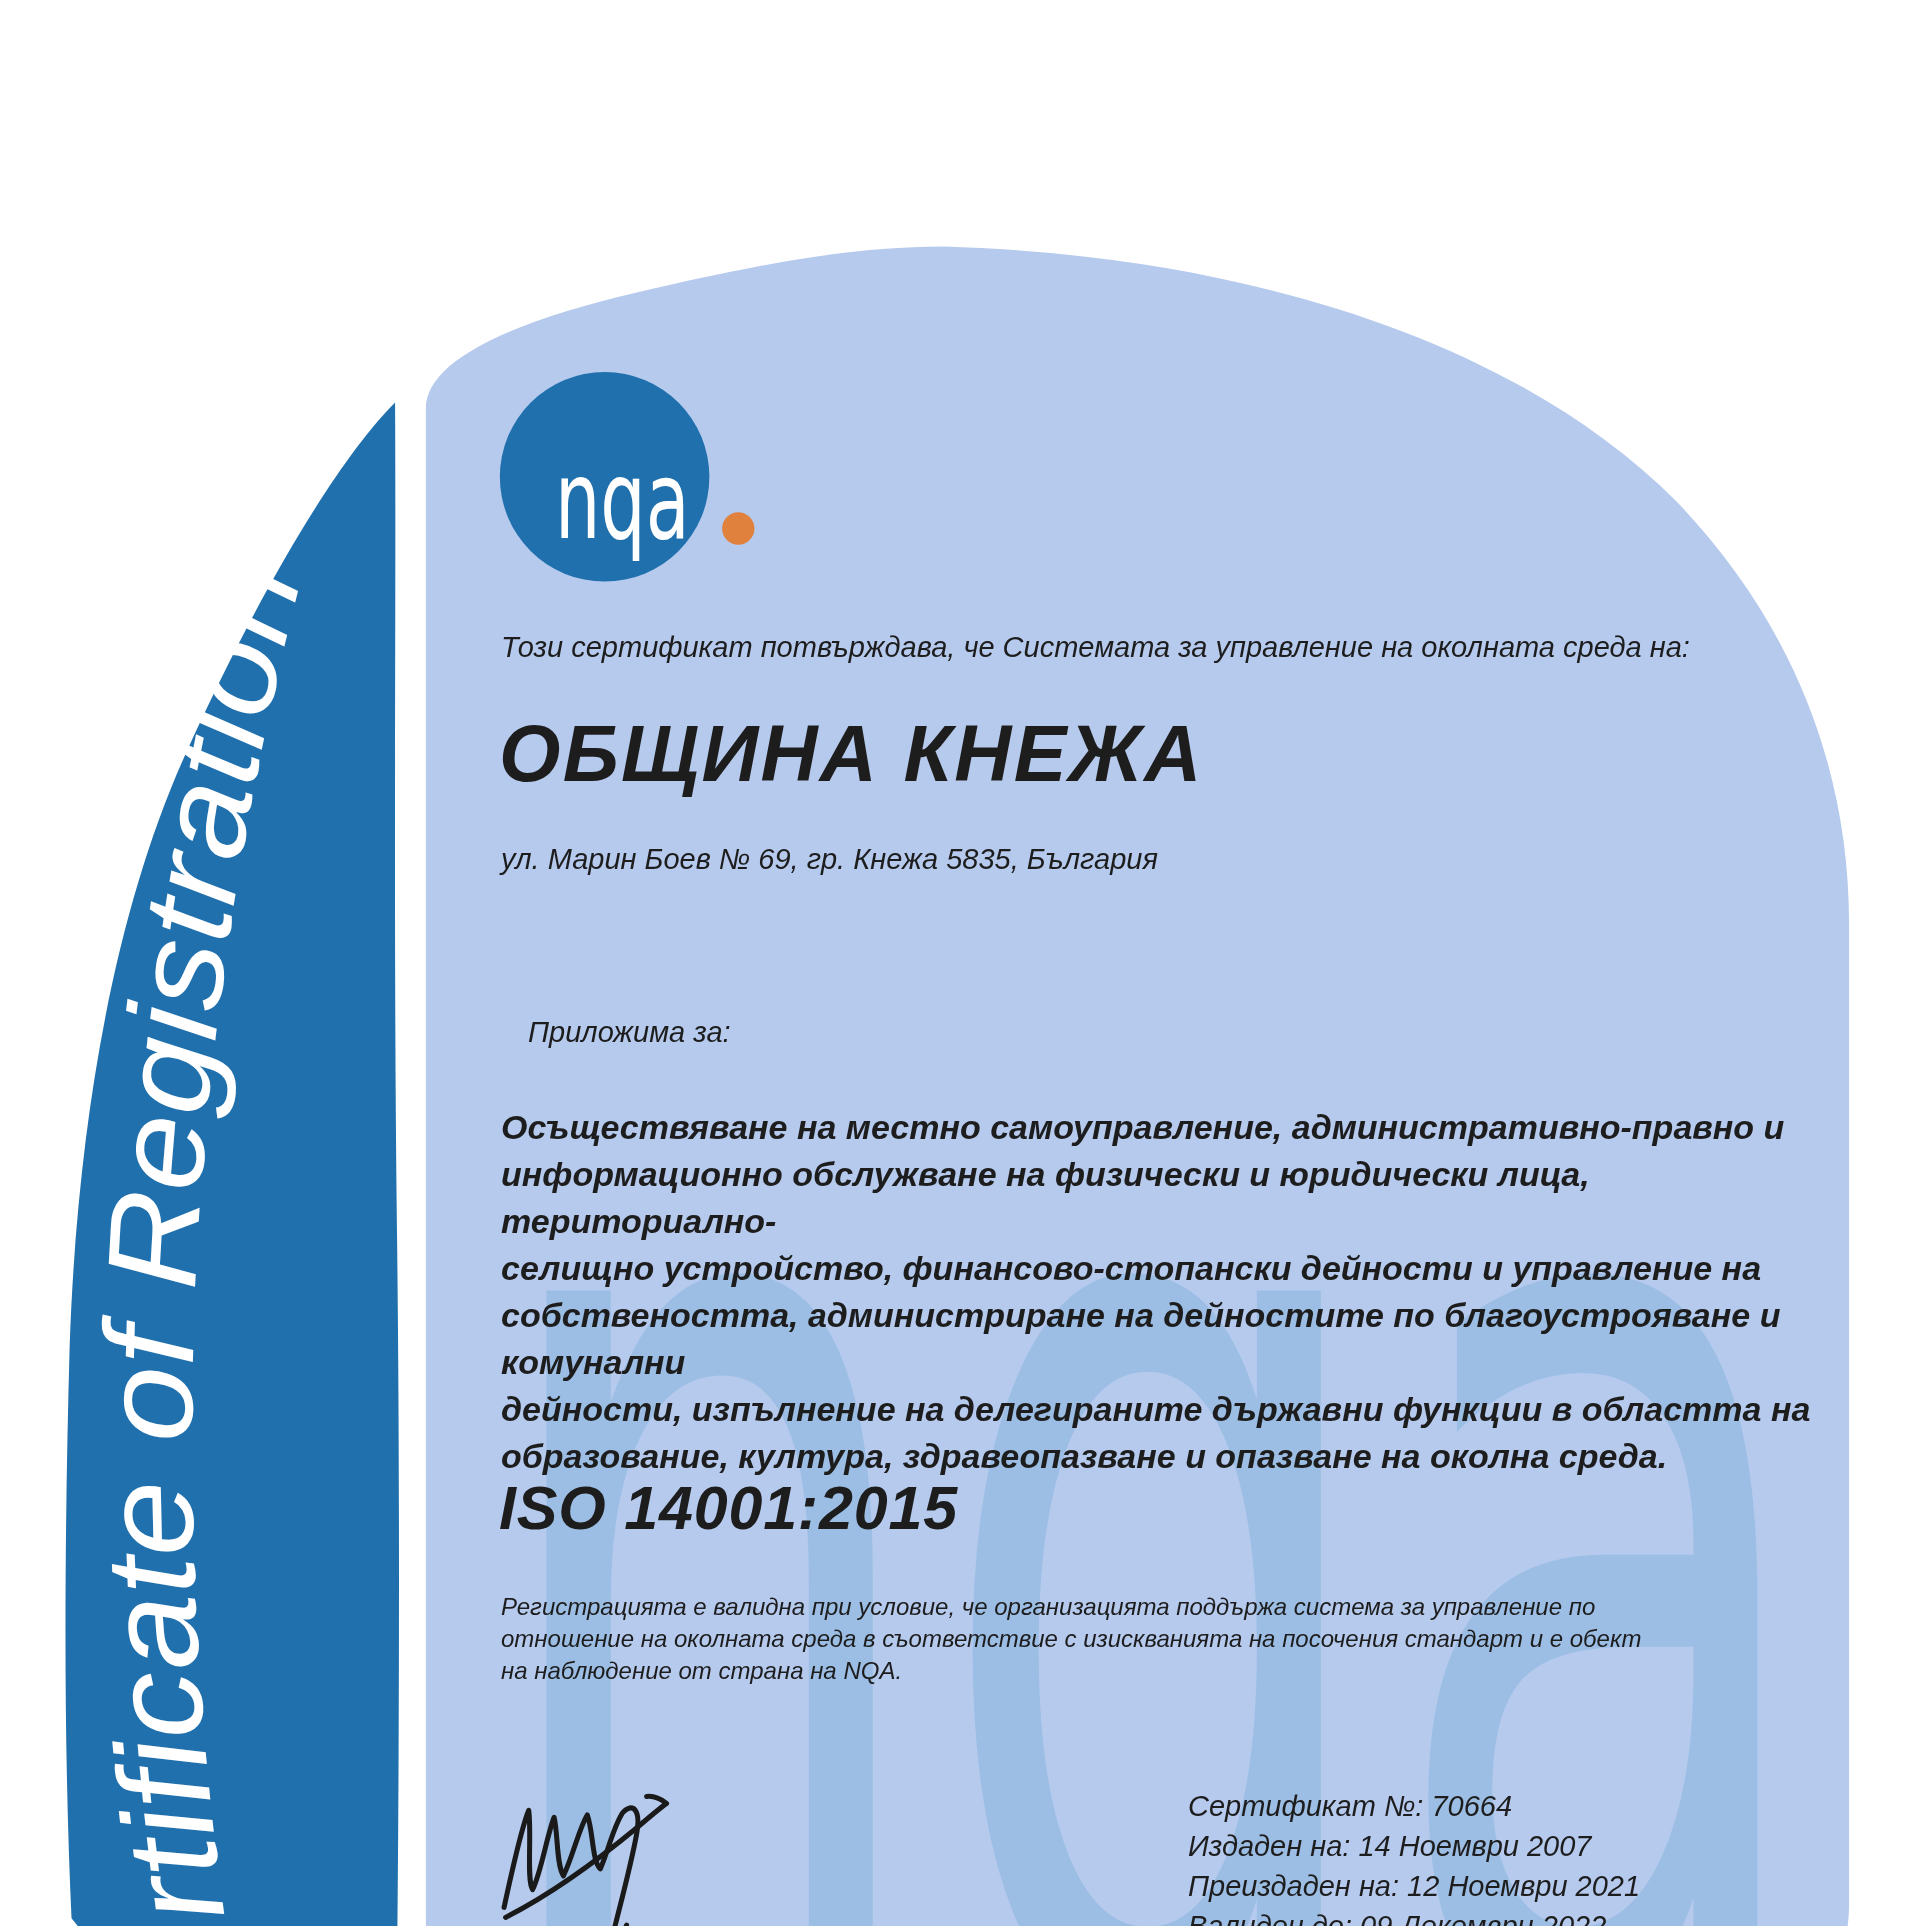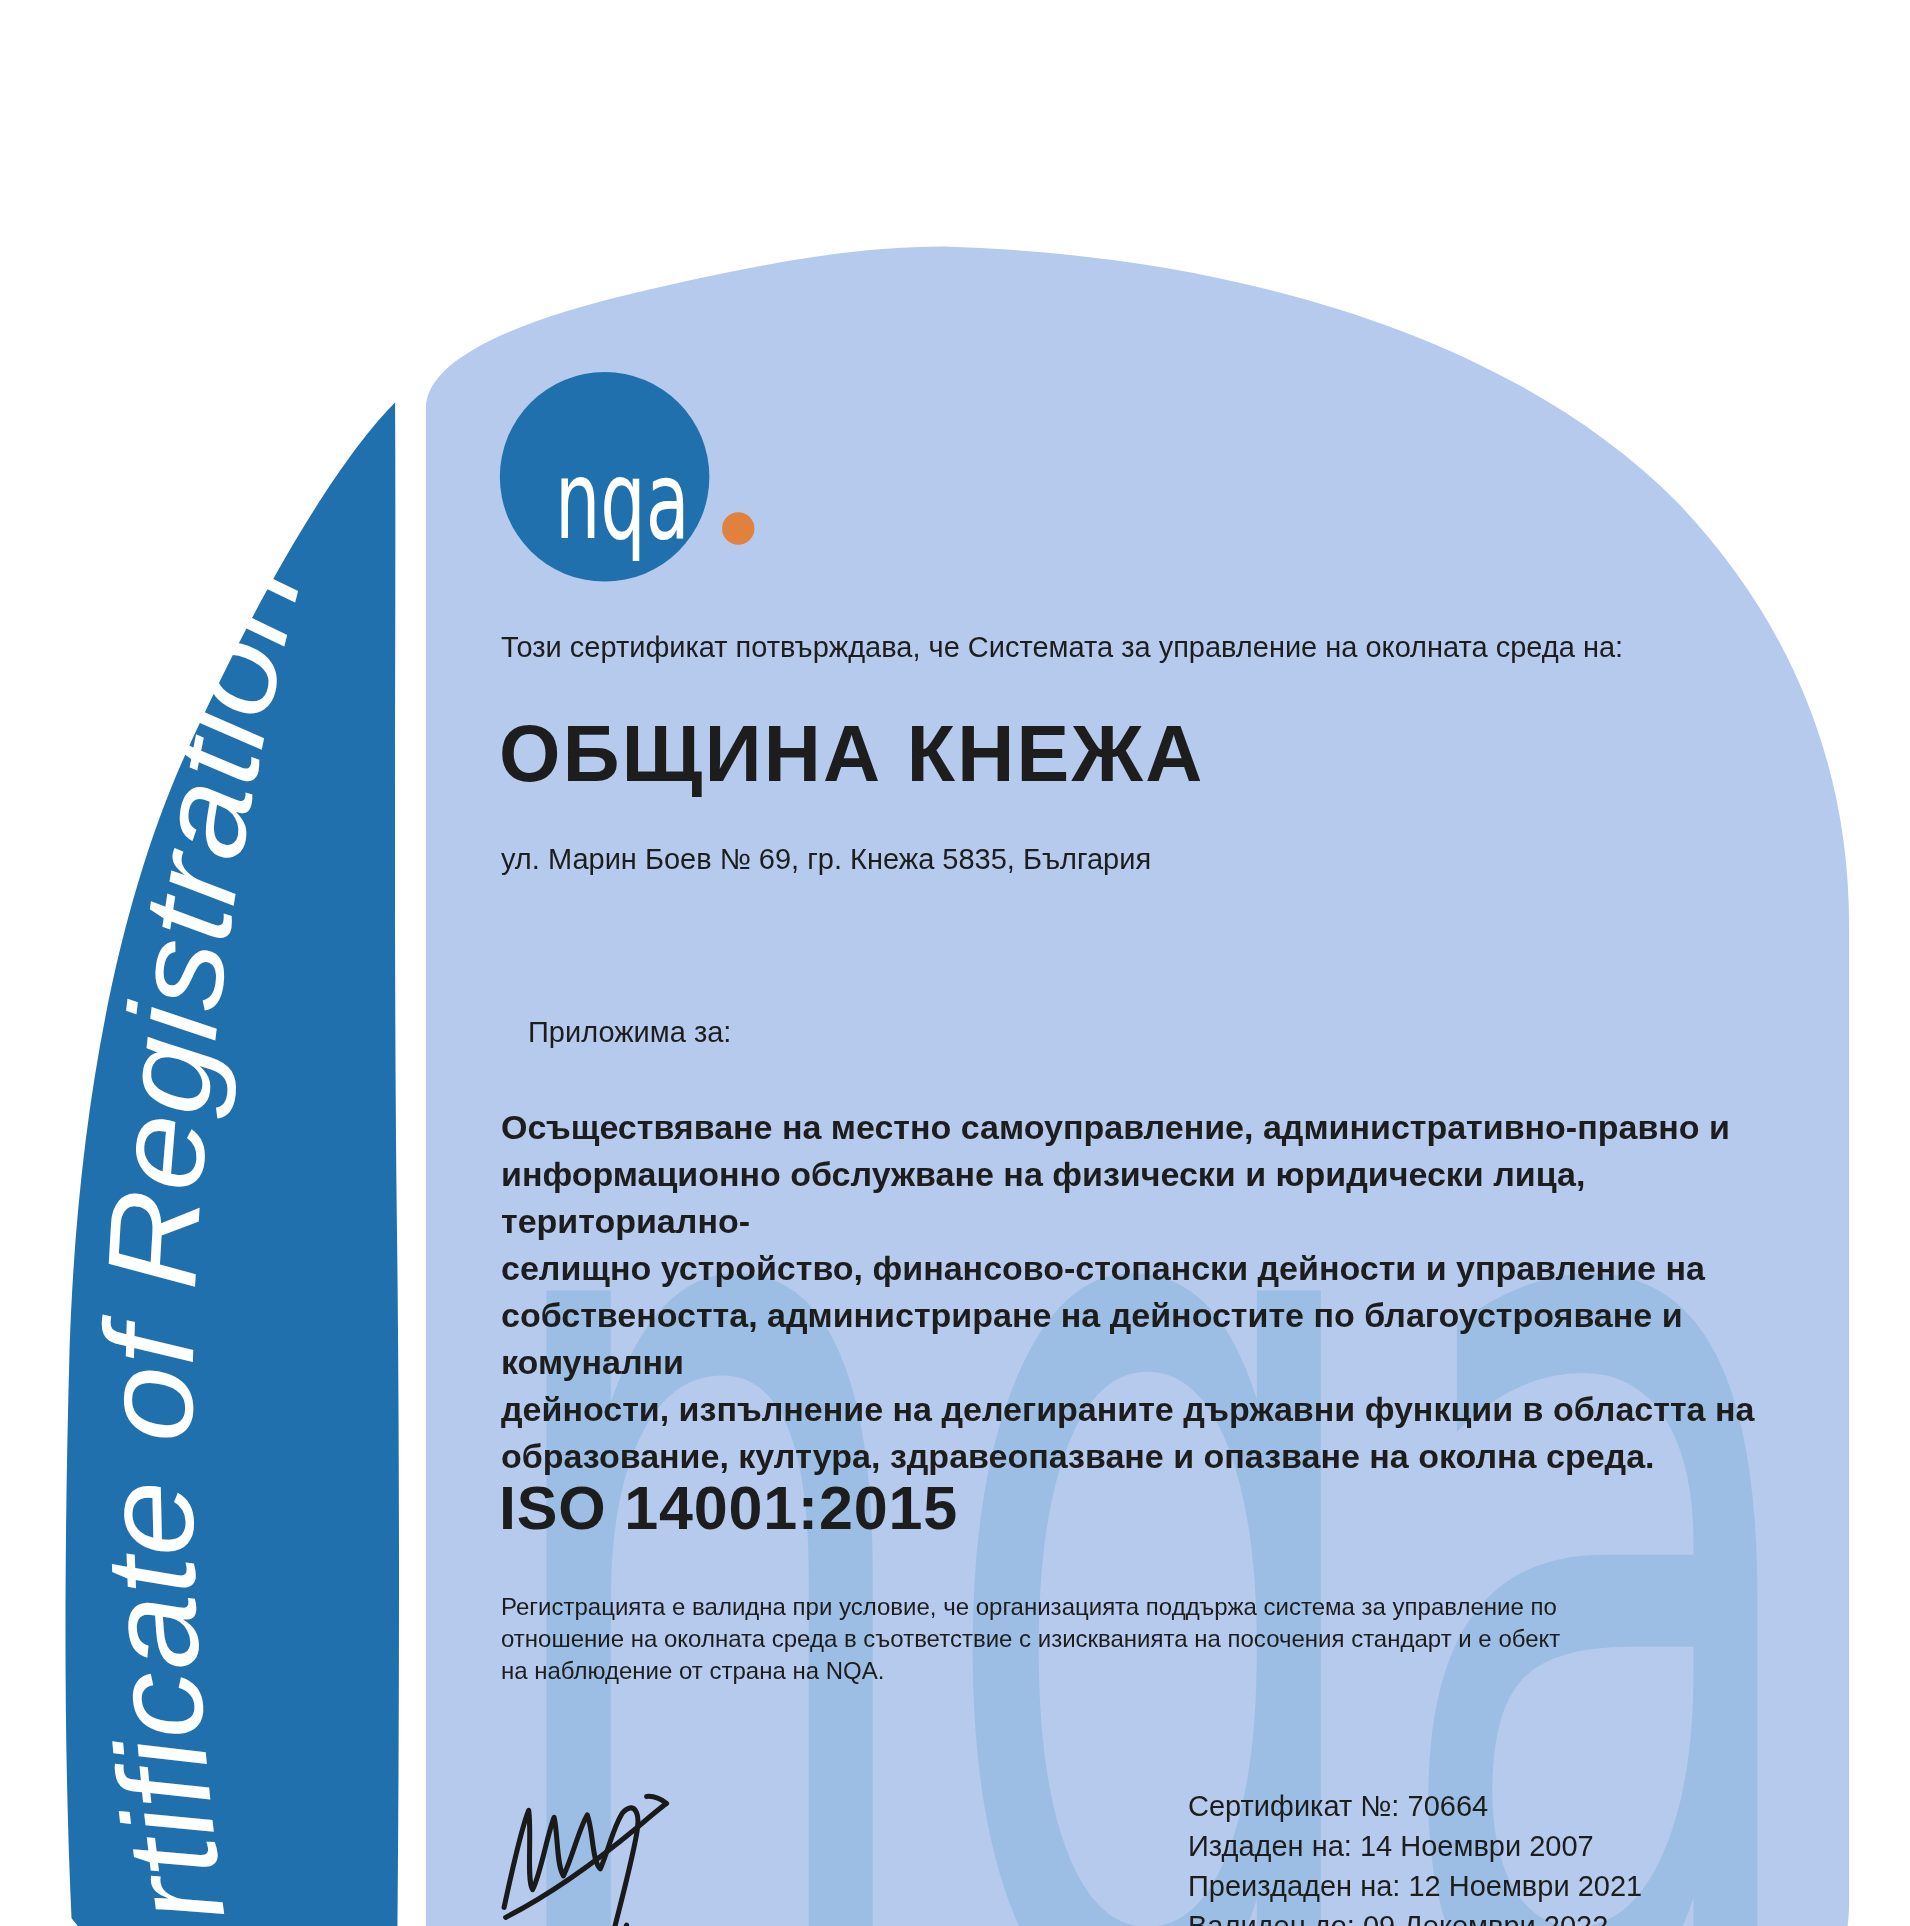--- a/index.html
+++ b/index.html
@@ -5,21 +5,21 @@
   html,body{margin:0;padding:0;background:#ffffff;}
   .page{
     position:relative;
     width:1911px;height:2702px;
     background:#ffffff;
     overflow:hidden;
     font-family:"Liberation Sans","DejaVu Sans",sans-serif;
     color:#1d1d1d;
   }
   .art{position:absolute;left:0;top:0;width:1911px;height:2702px;}
-  .tx{position:absolute;white-space:nowrap;}
+  .tx{position:absolute;white-space:nowrap;font-style:italic;}
   .intro{left:501px;top:631px;font-size:29px;}
   .org-name{left:499px;top:713px;font-size:79px;font-weight:bold;letter-spacing:2.3px;line-height:81px;}
   .org-address{left:501px;top:843px;font-size:29px;}
   .applicable-label{left:528px;top:1016px;font-size:29px;}
   .scope{left:501px;top:1104px;font-size:34px;font-weight:bold;line-height:47px;white-space:pre-line;width:1310px;}
   .audited{left:501px;top:1384px;font-size:29px;}
   .standard{left:499px;top:1475px;font-size:61px;font-weight:bold;letter-spacing:0.8px;line-height:66px;}
   .validity{left:501px;top:1591px;font-size:24px;line-height:32px;white-space:pre-line;width:1310px;}
   .details{left:1188px;top:1786px;font-size:29px;line-height:40px;}
   .detail-row span{display:inline;margin-top:28px;}

